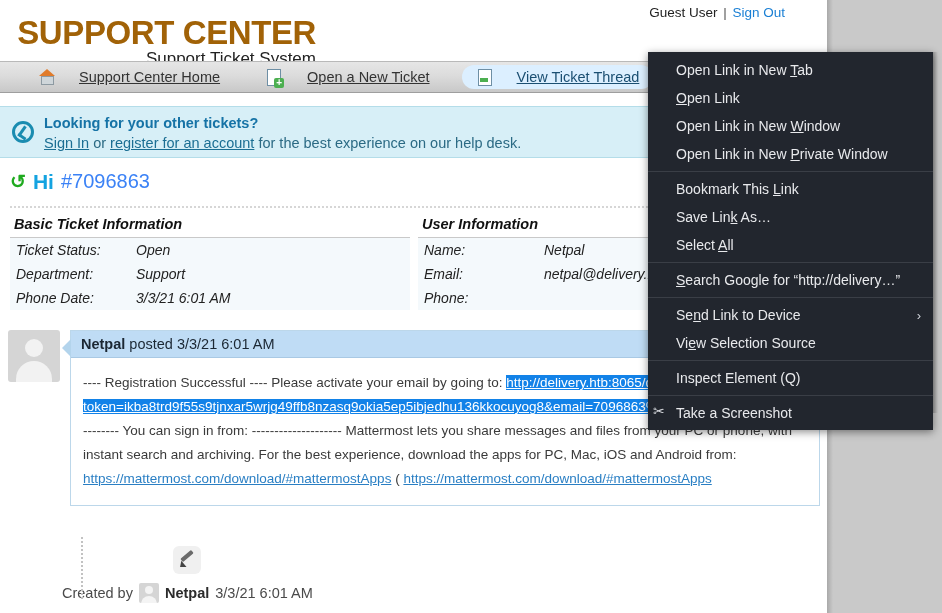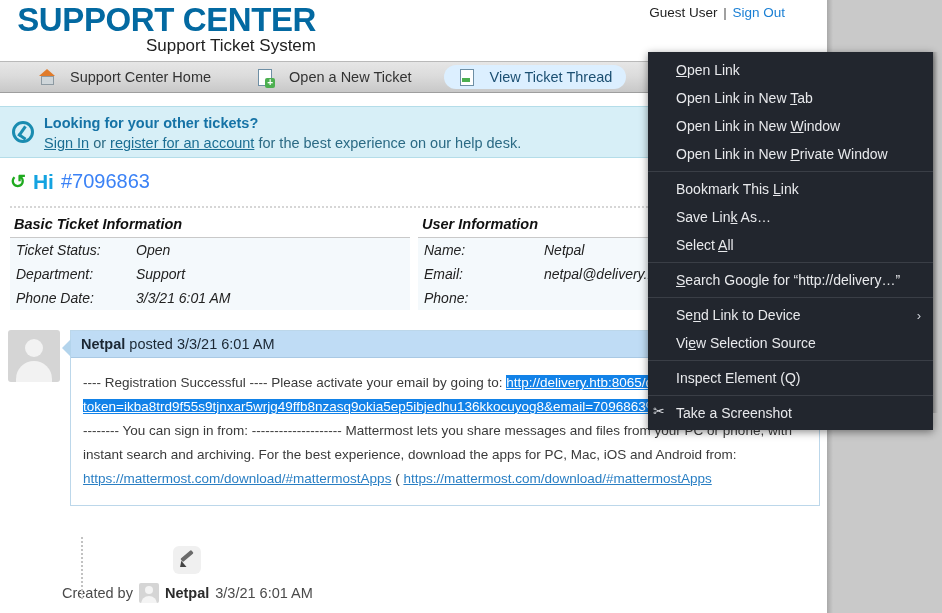--- a/index.html
+++ b/index.html
@@ -20,46 +20,47 @@
     overflow: hidden;
   }
 
   
   .hdr { position: relative; height: 62px; background:#fff; }
   .logo-wrap {
     position: absolute; left: 16px; top: 2px; text-align: right; width: 300px;
   }
   .logo-main {
     font-size: 33px; font-weight: bold; letter-spacing: -0.4px;
-    color: #0369a1; line-height: 36px; white-space: nowrap;
+    color: #a16207; line-height: 36px; white-space: nowrap; margin-top: 13px;
   }
   .logo-sub {
     font-size: 17px; color: #222; line-height: 19px; margin-top: -2px;
   }
   .guest {
     position: absolute; right: 42px; top: 5px;
     font-size: 13.5px; color: #222;
   }
   .guest .sep { color:#555; margin:0 2px; }
   .guest a { color:#1a7fd4; text-decoration: none; }
 
   
   .tabbar {
     position:absolute; left:0; top:61px; width: 827px; height:32px;
     background: linear-gradient(to bottom,#e6e6e6 0%, #dcdcdc 45%, #c8c8c8 100%);
     border-top:1px solid #b9b9b9;
     border-bottom:1px solid #9e9e9e;
   }
   .tabbar .inner { position:relative; height:100%; padding-left:24px; display:flex; align-items:center; gap:0; }
   .tab {
-    display:flex; align-items:flex-end; gap:15px;
+    display:flex; align-items:flex-end; gap:24px;
     font-size:14.5px; color:#333;
     padding: 4px 14px; border-radius: 12px;
     margin-right: 18px; white-space: nowrap;
     cursor: default;
+    text-decoration: underline;
   }
   .tab.active { background:#dcefff; color:#1b4f72; }
   .tab .ico { display:inline-block; width:17px; height:16px; position:relative; }
 
   
   .ico-home::before{
     content:""; position:absolute; left:1px; top:0px;
     border-left:8px solid transparent; border-right:8px solid transparent;
     border-bottom:7px solid #e07b2a;
   }
@@ -346,22 +347,22 @@
         <b>Netpal</b>
         <span>3/3/21 6:01 AM</span>
       </span>
     </div>
 
   </div>
 
   <div class="page-edge"></div>
 
   <div class="ctxmenu">
+      <div class="ctxitem"><span>Open Link in New <u>T</u>ab</span></div>
       <div class="ctxitem"><span><u>O</u>pen Link</span></div>
-      <div class="ctxitem"><span>Open Link in New <u>T</u>ab</span></div>
       <div class="ctxitem"><span>Open Link in New <u>W</u>indow</span></div>
       <div class="ctxitem"><span>Open Link in New <u>P</u>rivate Window</span></div>
       <div class="ctxsep"></div>
       <div class="ctxitem"><span>Bookmark This <u>L</u>ink</span></div>
       <div class="ctxitem"><span>Save Lin<u>k</u> As…</span></div>
       <div class="ctxitem"><span>Select <u>A</u>ll</span></div>
       <div class="ctxsep"></div>
       <div class="ctxitem"><span><u>S</u>earch Google for “http://delivery…”</span></div>
       <div class="ctxsep"></div>
       <div class="ctxitem"><span>Se<u>n</u>d Link to Device</span><span class="arrow">›</span></div>

